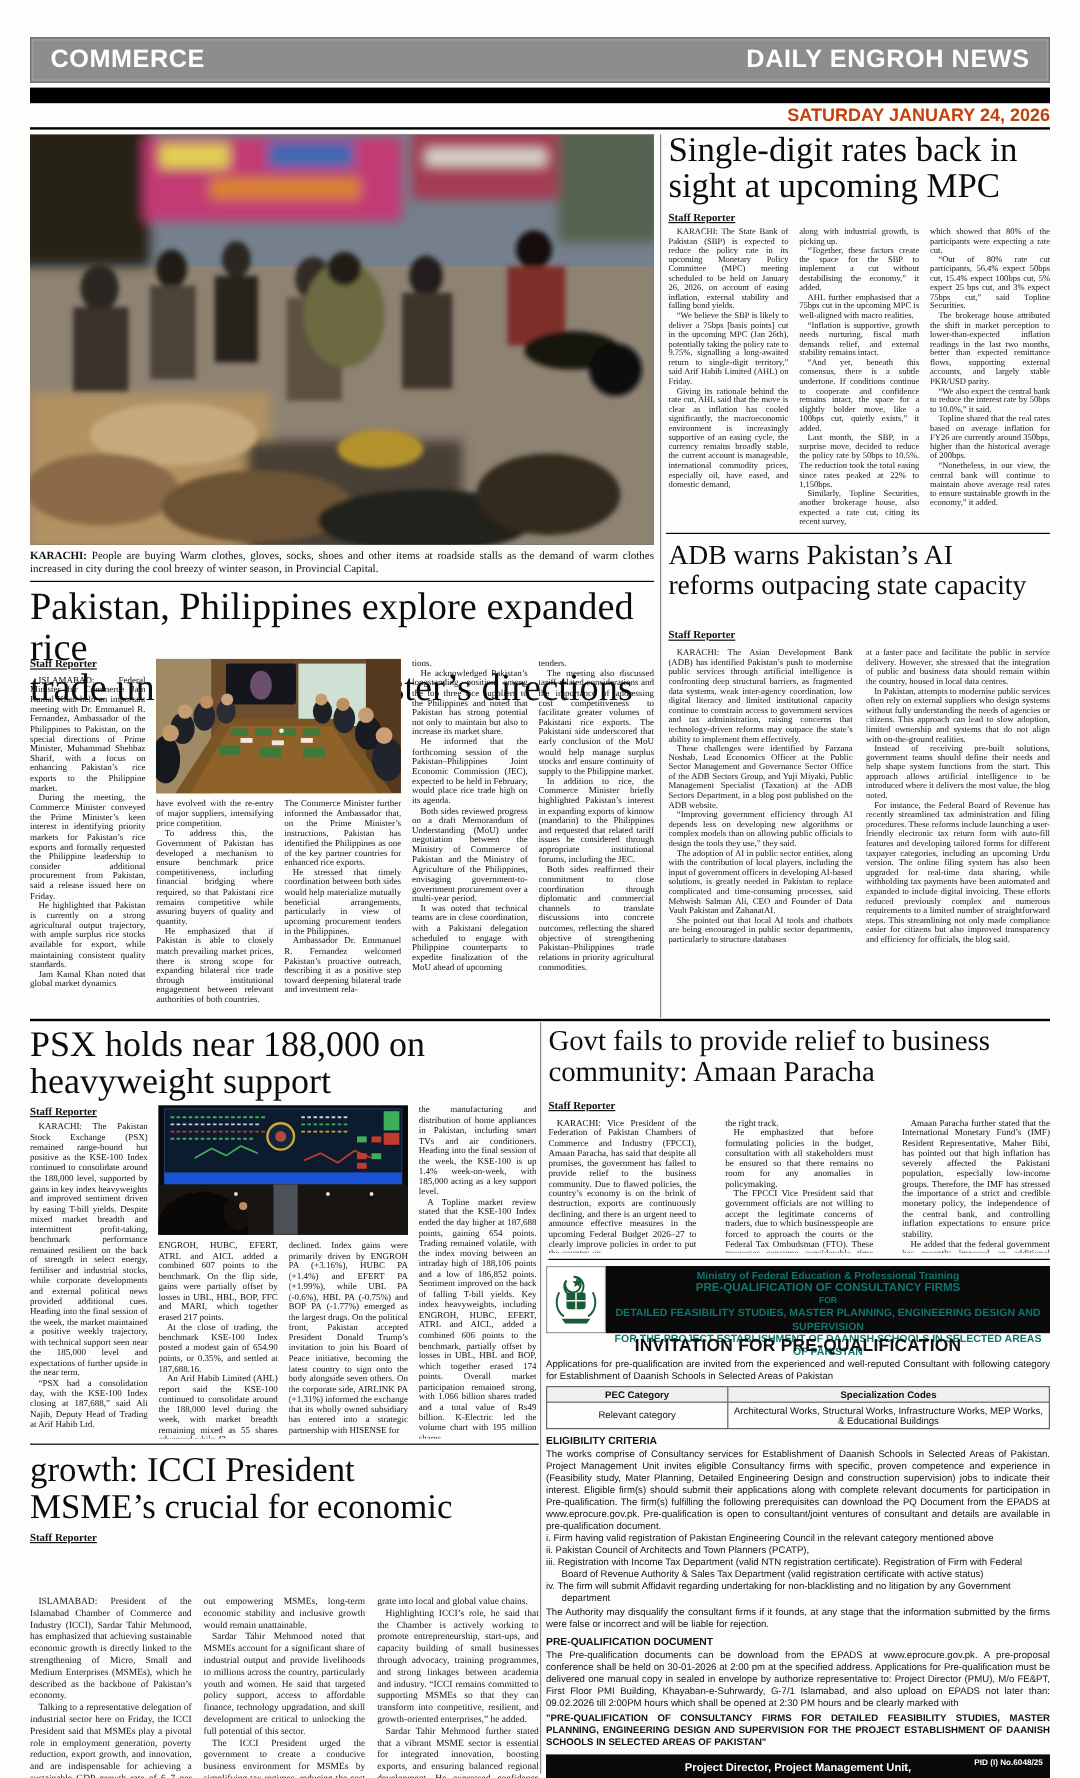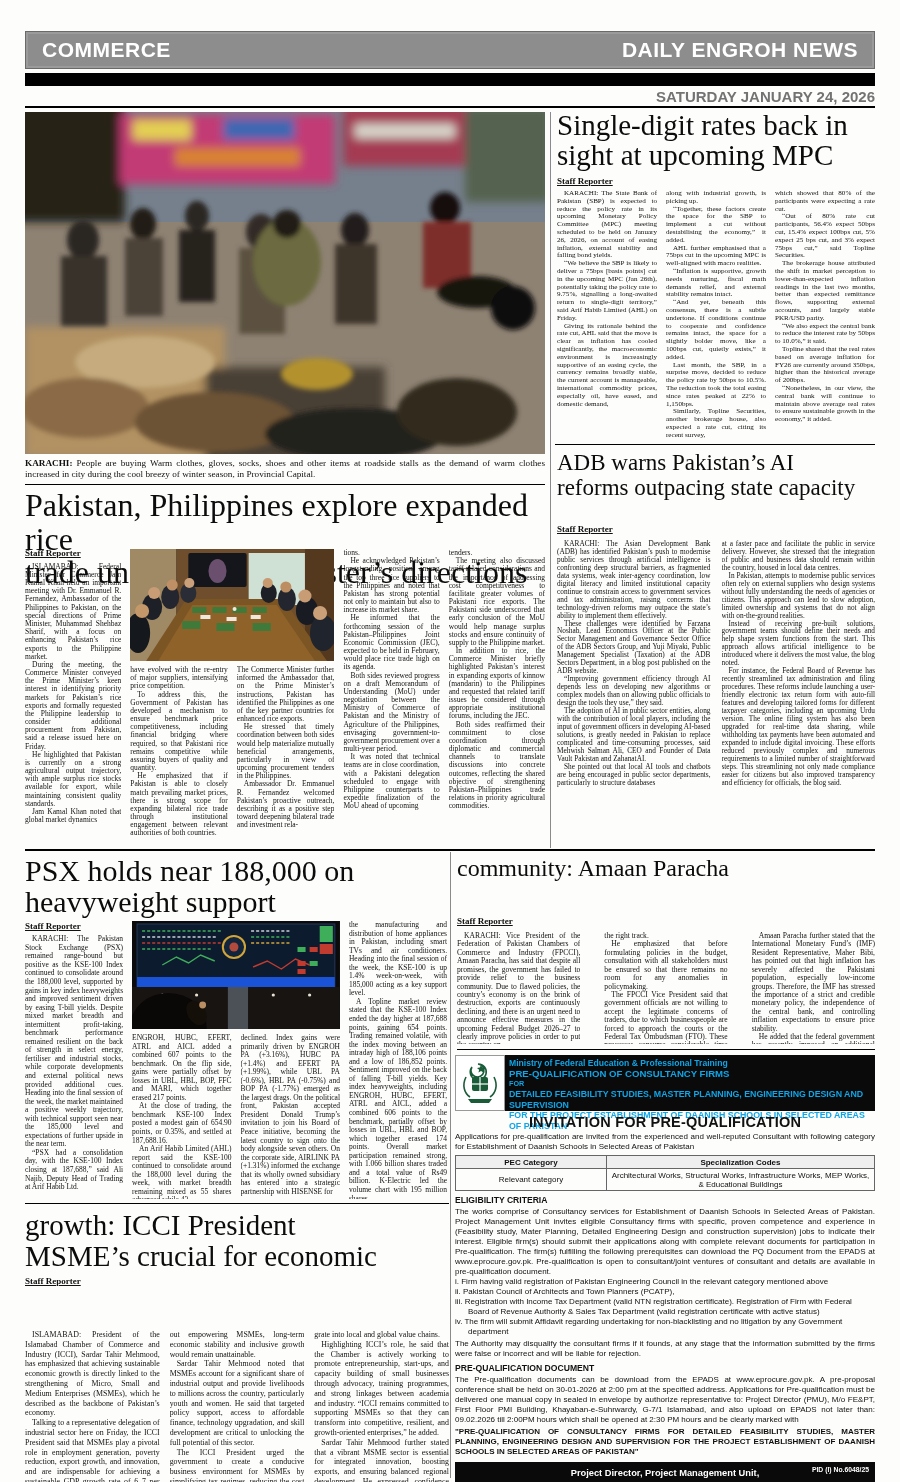--- a/index.html
+++ b/index.html
@@ -14,21 +14,21 @@
     position:absolute; left:25px; top:31px; width:850px; height:38px;
     background:#8d8d8d; border:1px solid #6a6a6a;
     box-shadow:inset 0 0 0 2px #9b9b9b;
     display:flex; align-items:center; justify-content:space-between;
     padding:0 16px; font-family:"Liberation Sans", sans-serif;
     font-weight:bold; color:#fff; font-size:21px; letter-spacing:.5px;
   }
   #blackbar { position:absolute; left:25px; top:73px; width:850px; height:13px; background:#000; }
   #dateline {
     position:absolute; left:25px; top:88px; width:850px; text-align:right;
-    font-family:"Liberation Sans", sans-serif; font-weight:bold; font-size:15px; color:#737373;
+    font-family:"Liberation Sans", sans-serif; font-weight:bold; font-size:15px; color:#c2410c;
   }
   .hrule { position:absolute; background:#000; }
   .vrule { position:absolute; background:#8a8a8a; width:1px; }
 
   
   .headline { position:absolute; font-family:"Liberation Serif", serif; font-weight:400; color:#0c0c0c; }
   .headline p { margin:0; }
   .byline { font-size:9px; font-weight:bold; text-decoration:underline; margin-bottom:4px; }
   .body-cols { position:absolute; display:flex; overflow:hidden; }
   .body-col { overflow:hidden; text-align:justify; }
@@ -52,21 +52,21 @@
   .midblock .inset-photo svg { display:block; width:100%; height:100%; }
   .midcols { display:flex; gap:9px; flex:1; overflow:hidden; }
 
   
   #ad {
     position:absolute; left:455px; top:1055px; width:420px; height:402px;
     font-family:"Liberation Sans", sans-serif; color:#111;
   }
   #ad-header { display:flex; height:56px; }
   #ad-logo { width:50px; height:56px; background:#fff; border:1px solid #999; display:flex; align-items:center; justify-content:center; }
-  #ad-band { flex:1; background:#0a0a0a; color:#0ea5e9; text-align:left; padding:3px 4px 2px; }
+  #ad-band { flex:1; background:#0a0a0a; color:#0f766e; text-align:center; padding:3px 4px 2px; }
   #ad-band p { font-weight:bold; line-height:1.22; }
   #ad-band p:nth-child(1){ font-size:8.6px; }
   #ad-band p:nth-child(2){ font-size:9.6px; }
   #ad-band p:nth-child(3){ font-size:7.2px; }
   #ad-band p:nth-child(4){ font-size:8.8px; }
   #ad-band p:nth-child(5){ font-size:8.8px; }
   #ad-invite { text-align:center; font-weight:bold; font-size:14.5px; letter-spacing:.2px; margin-top:3px; font-stretch:condensed; }
   .ad-text { font-size:8px; line-height:1.25; text-align:justify; margin-top:2px; }
   #ad-table { width:100%; border-collapse:collapse; margin-top:3px; font-size:8px; }
   #ad-table td { border:1px solid #666; text-align:center; padding:1.5px 3px; }
@@ -381,20 +381,21 @@
         <p>The ICCI President urged the government to create a conducive business environment for MSMEs by simplifying tax regimes, reducing the cost of doing business, ensuring energy affordability, and facilitating ease of access to credit. He also called for enhanced public-private collaboration to help MSMEs inte-</p>
       </div>
     <div class="body-col cont" style="flex:1;">
         <p>grate into local and global value chains.</p>
         <p>Highlighting ICCI’s role, he said that the Chamber is actively working to promote entrepreneurship, start-ups, and capacity building of small businesses through advocacy, training programmes, and strong linkages between academia and industry. “ICCI remains committed to supporting MSMEs so that they can transform into competitive, resilient, and growth-oriented enterprises,” he added.</p>
         <p>Sardar Tahir Mehmood further stated that a vibrant MSME sector is essential for integrated innovation, boosting exports, and ensuring balanced regional development. He expressed confidence that focused reforms and sustained support for MSMEs would significantly contribute to economic resilience and sustainable development.</p>
       </div>
   </div>
 
   <div class="headline" style="left:457px;top:856px;width:418px;font-size:24px;line-height:1.08;">
+      <p>Govt fails to provide relief to business</p>
       <p>community: Amaan Paracha</p>
     </div>
   <div class="byline" style="position:absolute;left:457px;top:916px;">Staff Reporter</div>
   <div class="body-cols t-fpc" style="left:457px;top:932px;width:418px;height:112px;gap:24px;">
     <div class="body-col" style="flex:1;">
         <p>KARACHI: Vice President of the Federation of Pakistan Chambers of Commerce and Industry (FPCCI), Amaan Paracha, has said that despite all promises, the government has failed to provide relief to the business community. Due to flawed policies, the country’s economy is on the brink of destruction, exports are continuously declining, and there is an urgent need to announce effective measures in the upcoming Federal Budget 2026–27 to clearly improve policies in order to put the country on</p>
       </div>
     <div class="body-col cont" style="flex:1;">
         <p>the right track.</p>
         <p>He emphasized that before formulating policies in the budget, consultation with all stakeholders must be ensured so that there remains no room for any anomalies in policymaking.</p>

